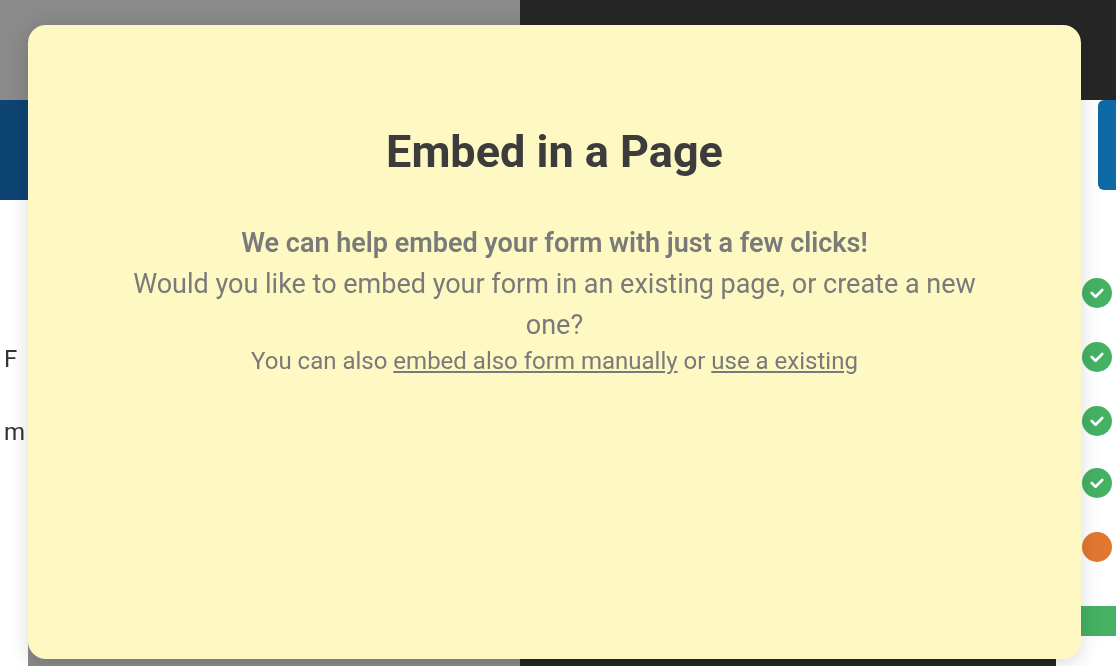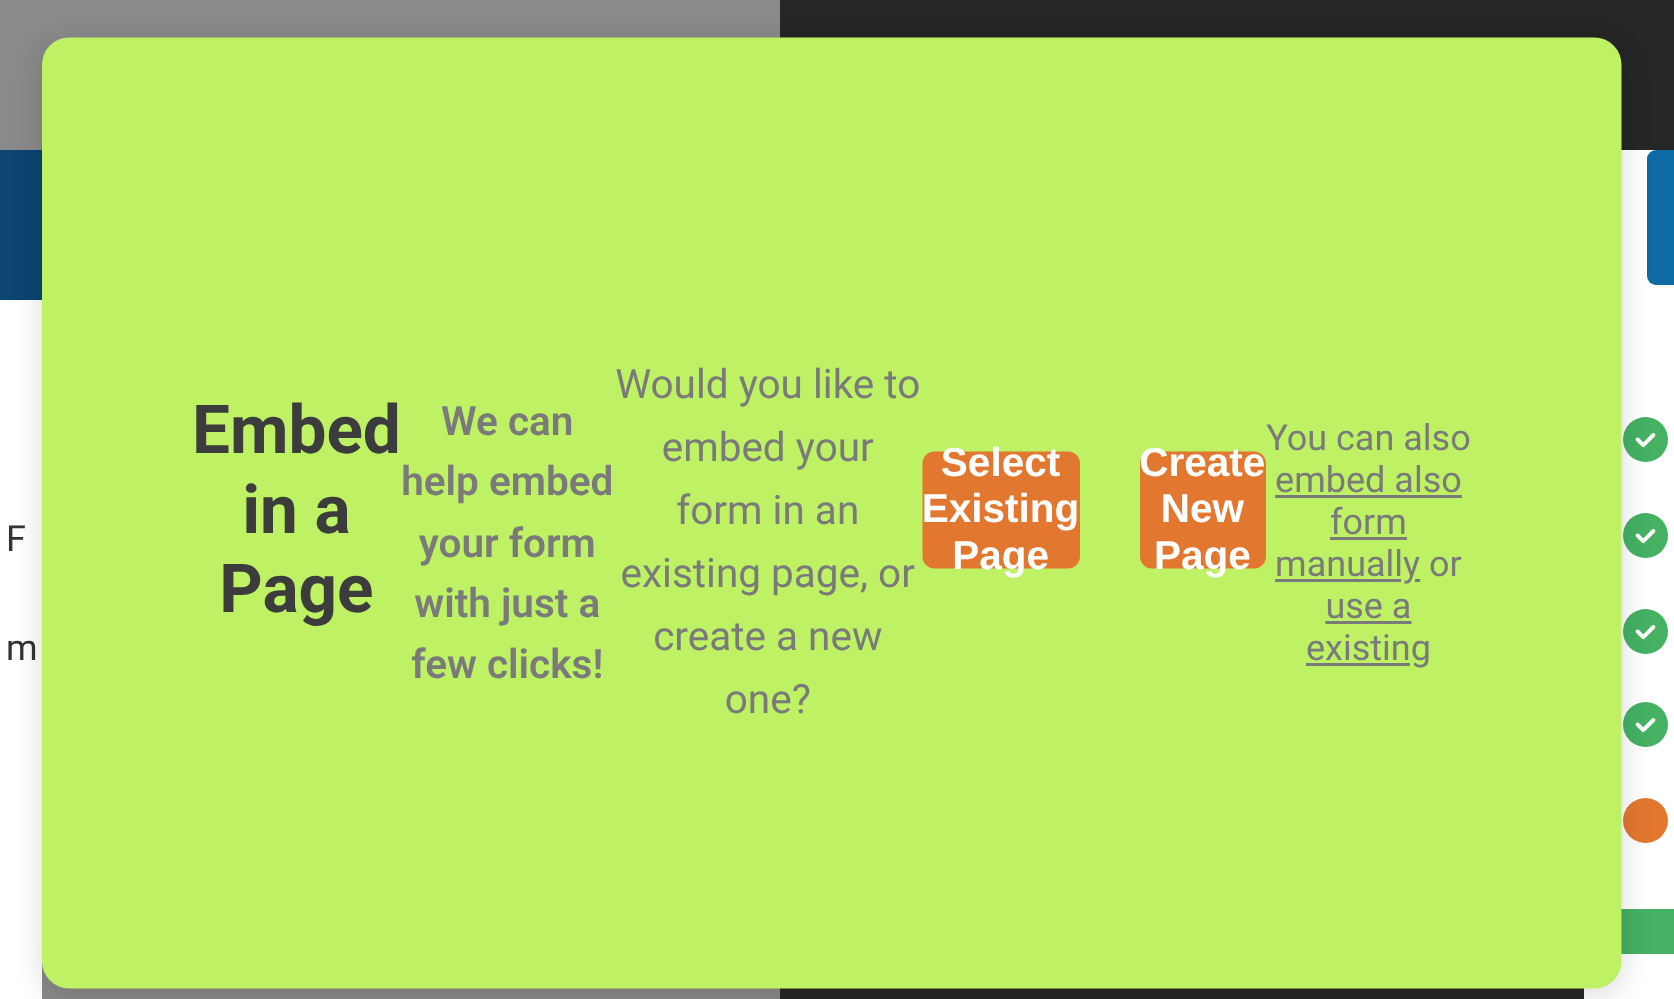--- a/index.html
+++ b/index.html
@@ -104,25 +104,25 @@
       width: 40px;
       height: 30px;
       background: #45b163;
     }
     .modal {
       position: absolute;
       top: 25px;
       left: 28px;
       right: 35px;
       bottom: 7px;
-      background: #bef264;
+      background: #fef9c3;
       border-radius: 18px;
       box-shadow: 0 4px 20px rgba(0,0,0,0.15);
       display: flex;
-      flex-direction: row;
+      flex-direction: column;
       align-items: center;
       padding: 100px 100px 60px;
     }
     .modal-title {
       font-size: 45px;
       font-weight: 700;
       color: #3c3c3c;
       text-align: center;
       margin-bottom: 45px;
     }
@@ -207,20 +207,16 @@
       </svg>
   </div>
   <div class="orange-circle" style="top:532px"></div>
   <div class="bg-green-strip"></div>
 </div>
 
 <div class="modal">
   <h1 class="modal-title">Embed in a Page</h1>
   <p class="modal-subtitle">We can help embed your form with just a few clicks!</p>
   <p class="modal-description">Would you like to embed your form in an existing page, or create a new one?</p>
-  <div class="button-row">
-    <button class="primary-button">Select Existing Page</button>
-    <button class="primary-button">Create New Page</button>
-  </div>
   <p class="footer-text">
     <span>You can also </span><a class="footer-link">embed also form manually</a><span> or </span><a class="footer-link">use a existing</a>
   </p>
 </div>
 
 </body></html>

